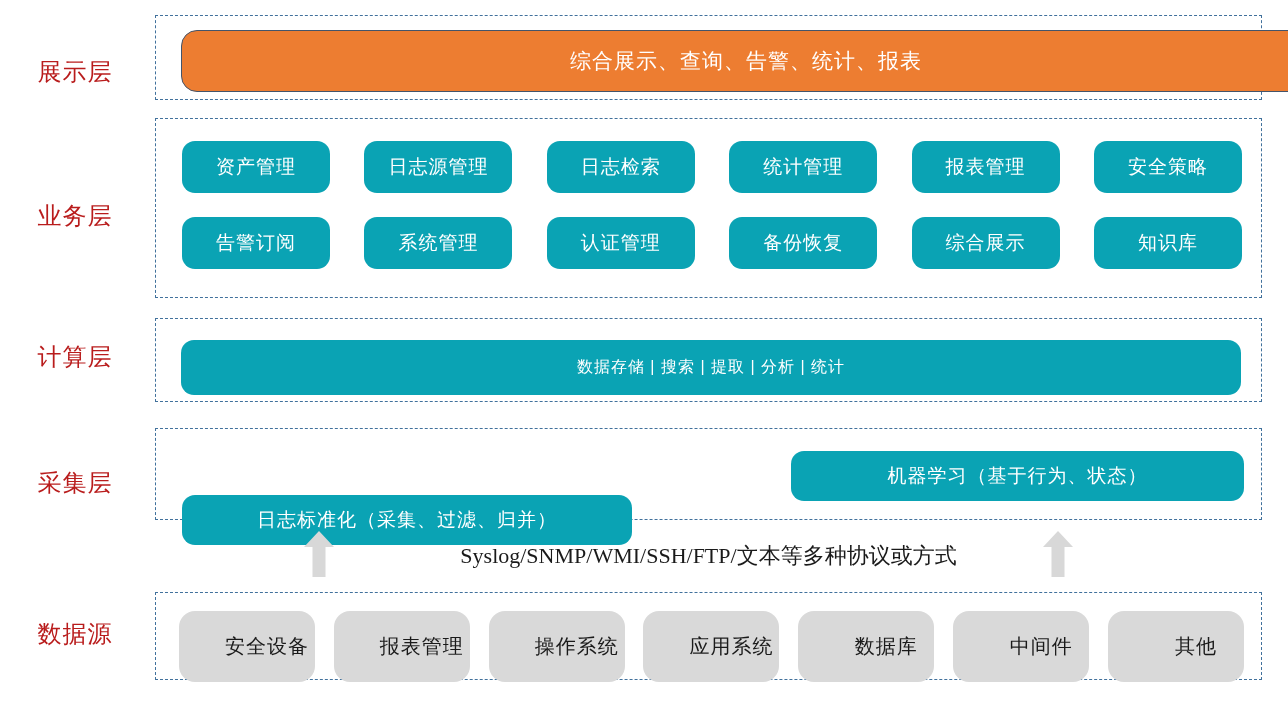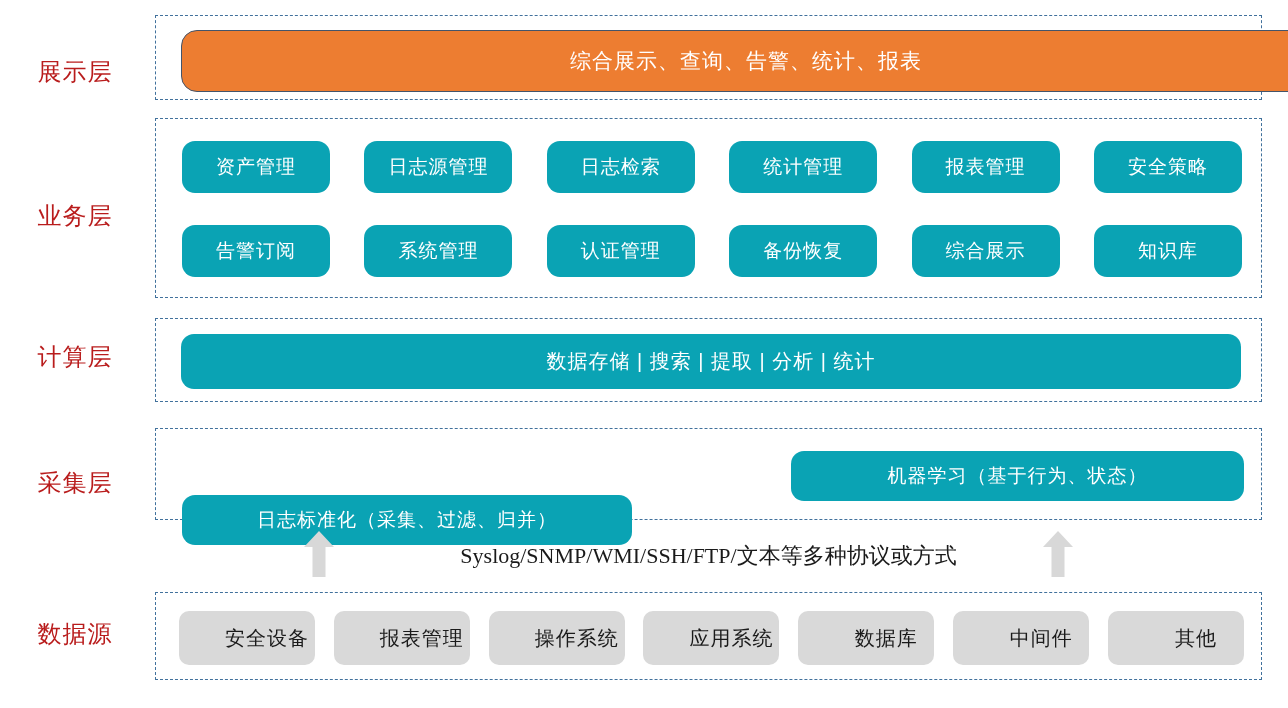--- a/index.html
+++ b/index.html
@@ -55,37 +55,37 @@
     letter-spacing:1px;
   }
   .biz-row{
     position:absolute;
     left:26px;right:19px;
     height:52px;
     display:flex;
     justify-content:space-between;
   }
   .biz-row1{top:22px;}
-  .biz-row2{top:106px;}
+  .biz-row2{top:98px;}
   .teal-box{
     background:var(--teal);
     color:#fff;
     display:flex;align-items:center;justify-content:center;
     border-radius:13px;
     letter-spacing:1px;
   }
   .biz-box{
     width:148px;height:52px;
     font-size:19px;
   }
   .compute-box{
     position:absolute;
-    left:25px;top:15px;
+    left:25px;top:21px;
     width:1060px;height:55px;
-    font-size:20px;
+    font-size:16px;
   }
   .coll-box{
     position:absolute;
     top:22px;height:50px;
     font-size:19px;
   }
   .coll-left{left:26px;width:450px;margin-top:44px;}
   .coll-right{left:635px;width:453px;}
 
   .arrow-band{
@@ -106,23 +106,23 @@
     font-size:22px;
     color:var(--ink);
     font-family:Liberation Serif, serif;
   }
   .src-row{
     position:absolute;
     left:23px;right:17px;top:18px;height:54px;
     display:flex;justify-content:space-between;
   }
   .gray-box{
-    width:136px;height:54px;
+    width:136px;height:71px;
     background:var(--graybox);
-    border-radius:10px;
+    border-radius:16px;
     color:var(--ink);
     font-size:20px;
     display:flex;align-items:center;justify-content:center;
     letter-spacing:1px;
     padding-left:40px;
   }
 </style>
 </head>
 <body>
 

